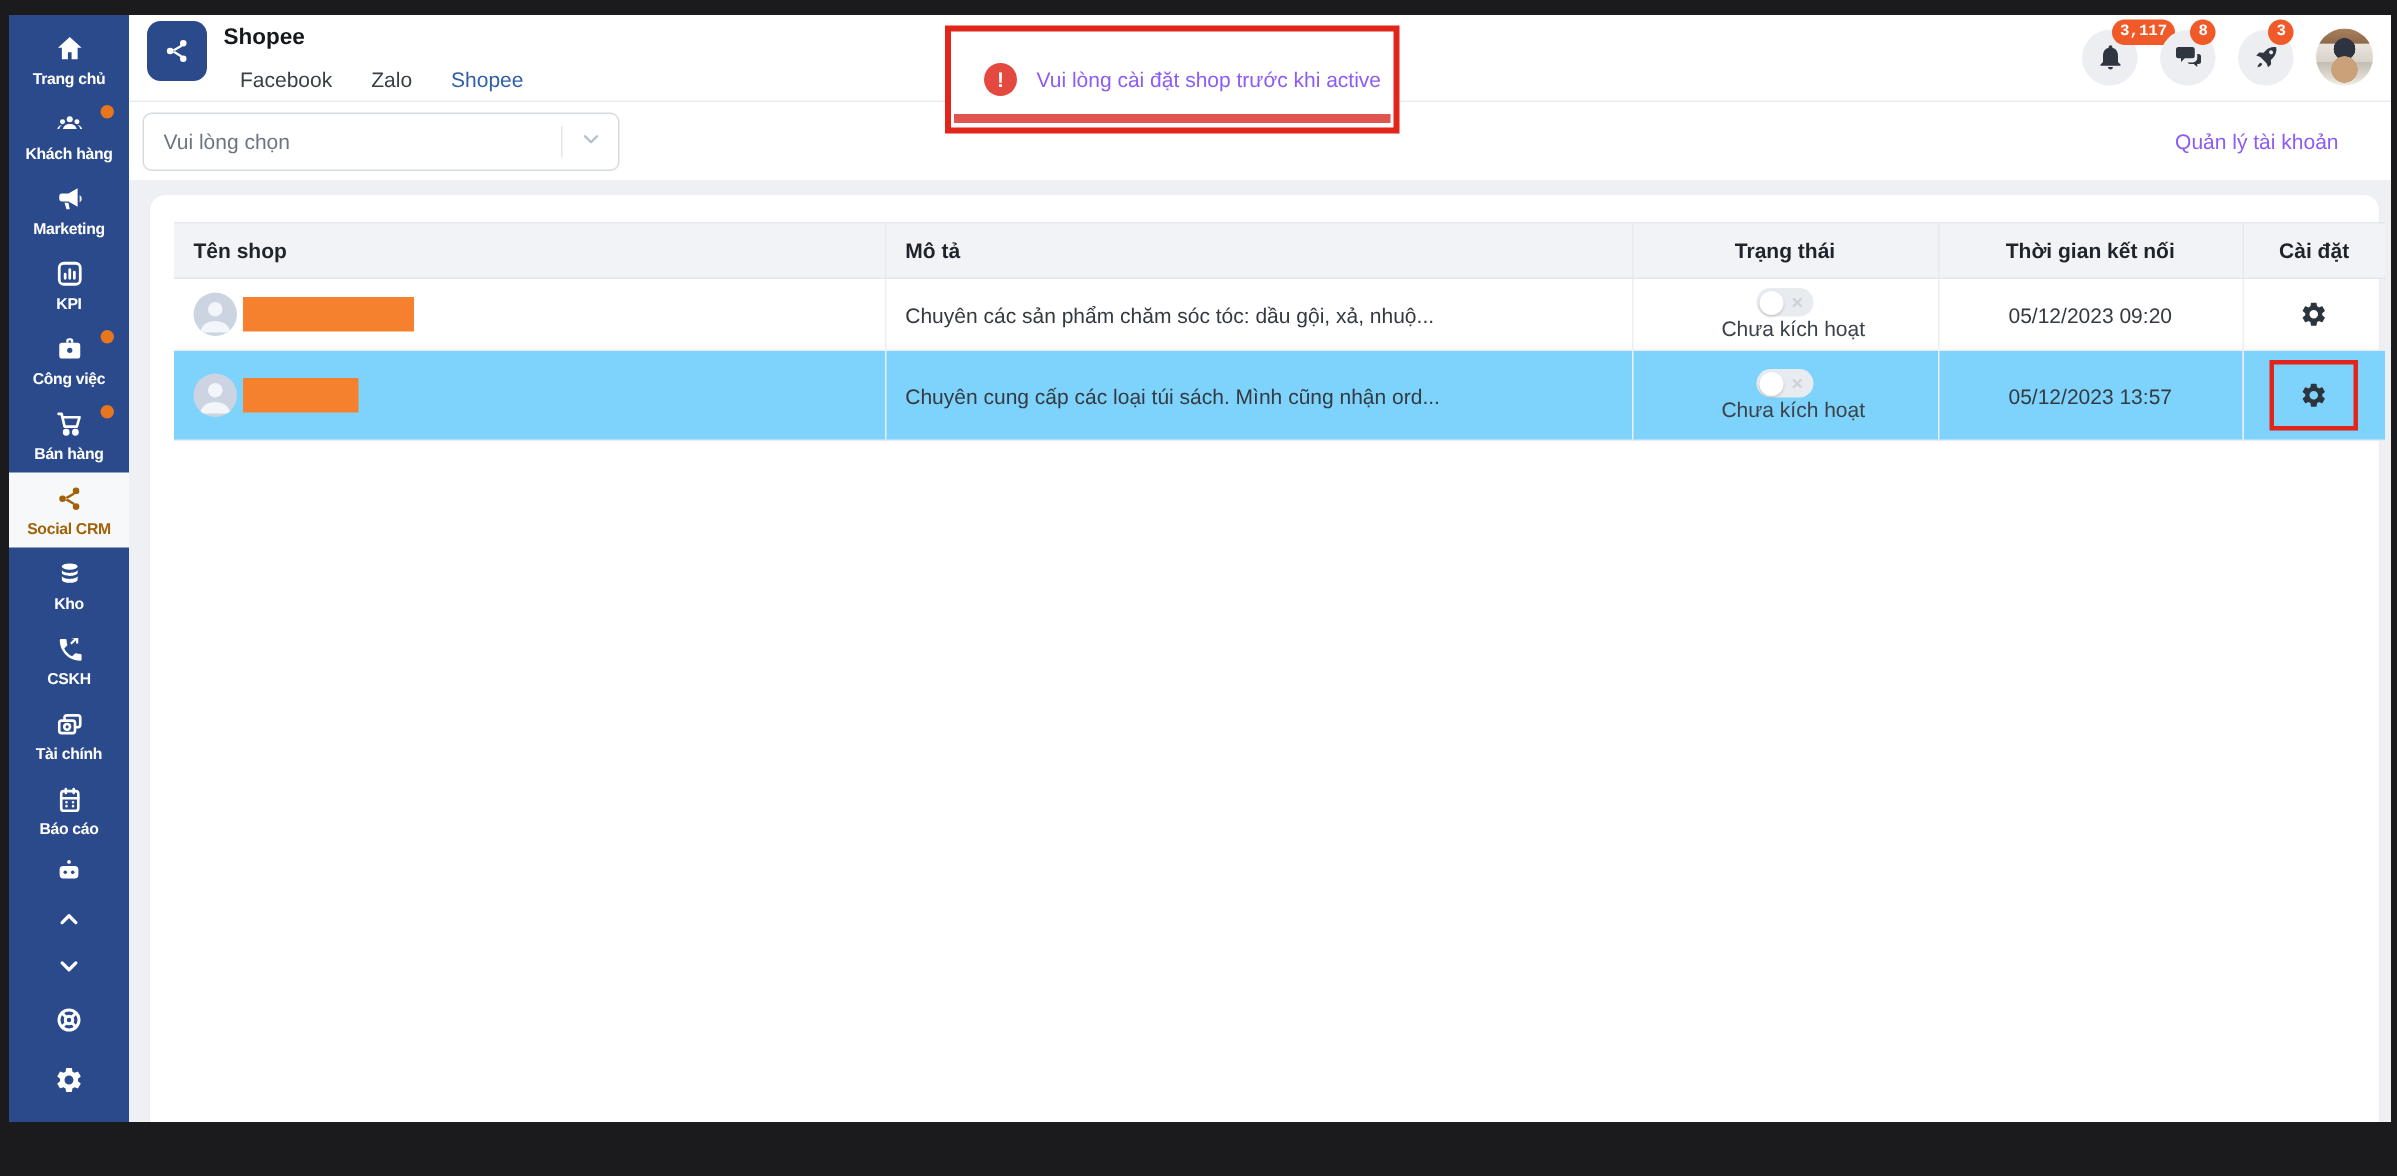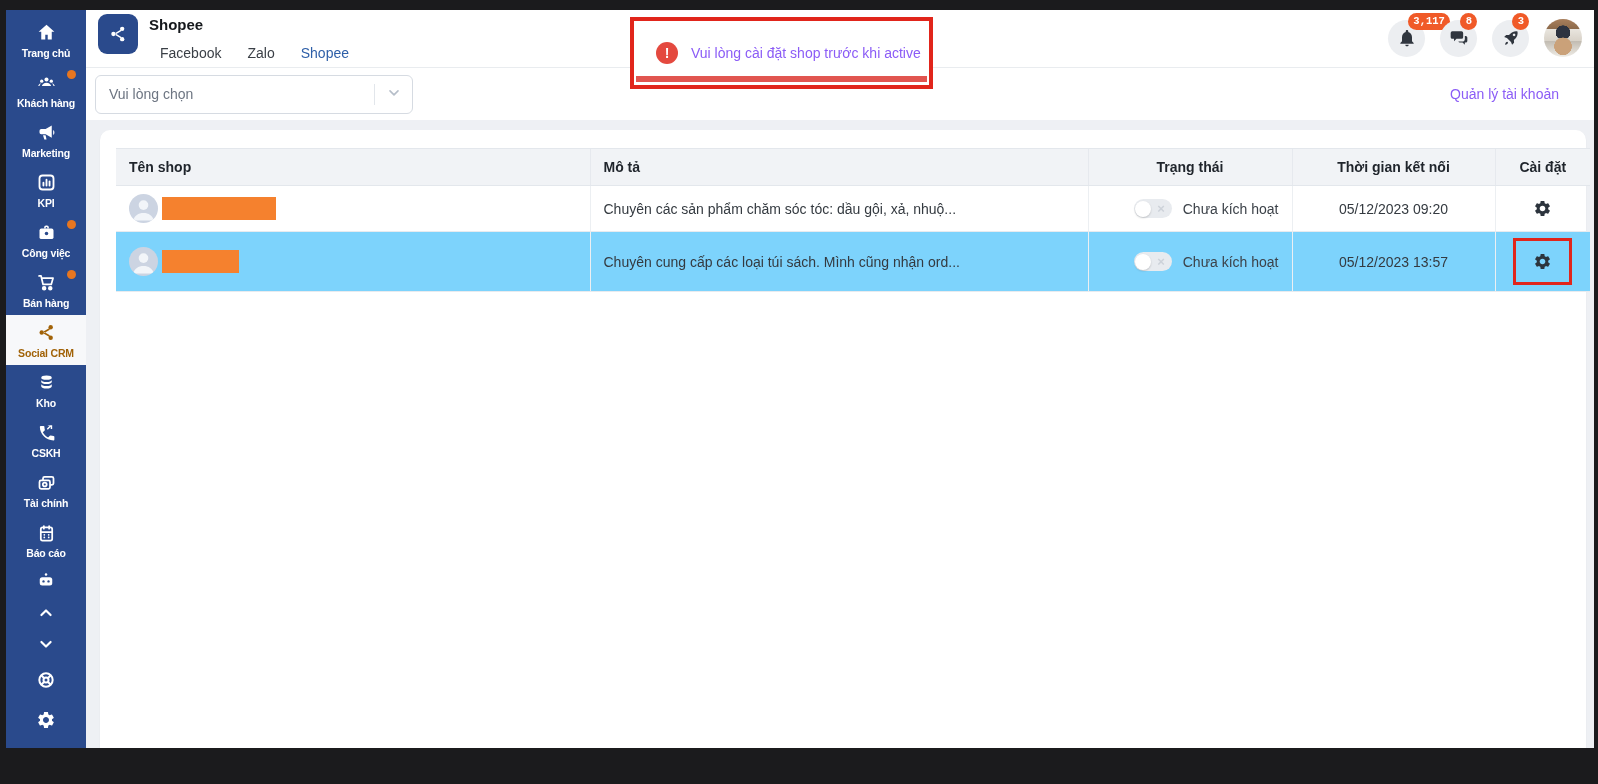--- a/index.html
+++ b/index.html
@@ -67,21 +67,21 @@
   table.shops th.center { text-align:center; }
   table.shops th + th { border-left:1px solid #e6e9ee; }
   table.shops td { padding:6px 13px; border-bottom:1px solid #e8ebef; height:46px; color:#343a40; }
   table.shops td + td { border-left:1px solid #eceff2; }
   table.shops tr.alt td { background:#7dd3fc; }
   .name-cell { display:flex; align-items:center; }
   .ava-ph { width:29px; height:29px; border-radius:50%; background:#ccd4e2; overflow:hidden; display:flex; align-items:center; justify-content:center; flex-shrink:0; }
   .ava-ph svg { width:29px; height:29px; }
   .redact { height:23px; background:#f5812e; margin-left:4px; }
   .redact.w1 { width:114px; } .redact.w2 { width:77px; }
-  .status-cell { display:flex; align-items:center; justify-content:flex-end; }
+  .status-cell { display:flex; align-items:center; justify-content:flex-start;flex-direction:column; }
   .switch { position:relative; width:38px; height:19px; border-radius:10px; background:#e8ebef; flex-shrink:0; cursor:pointer; }
   .switch::before { content:""; position:absolute; left:1.5px; top:1.5px; width:16px; height:16px; border-radius:50%; background:#fff; box-shadow:0 1px 2px rgba(0,0,0,.18); }
   .switch::after { content:"\00d7"; position:absolute; right:7px; top:50%; transform:translateY(-54%); color:#cdd2d9; font-size:13px; font-weight:700; }
   .status-lbl { margin-left:11px; color:#3c4249; }
   td.center { text-align:center; color:#3c4249; }
   .gear-btn { display:inline-flex; align-items:center; justify-content:center; color:#2c343d; cursor:pointer; vertical-align:middle; }
   .gear-btn svg { width:19px; height:19px; }
   .ann-wrap { display:inline-flex; align-items:center; justify-content:center; padding:11px 17px; border:3px solid #e1251b; }
 
   

